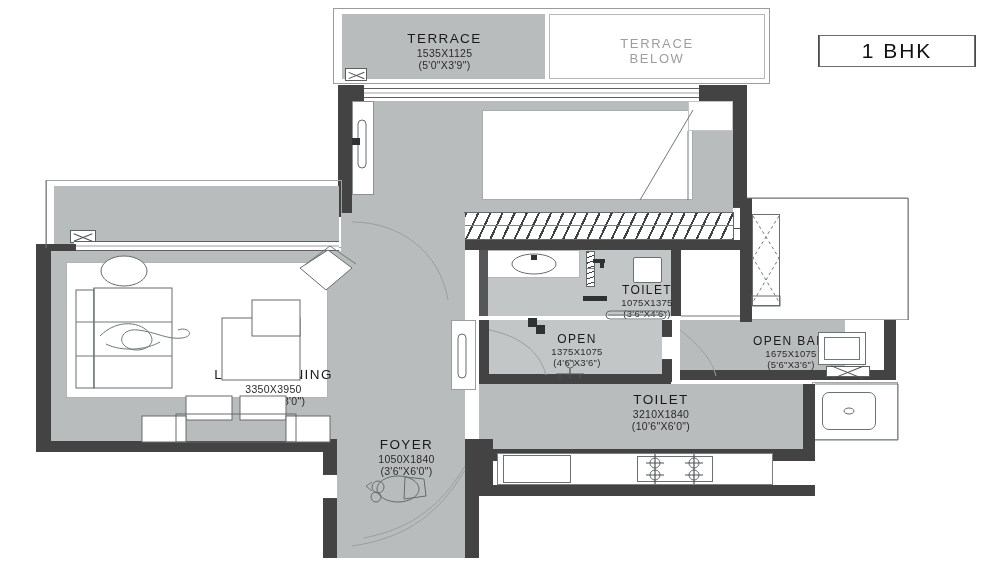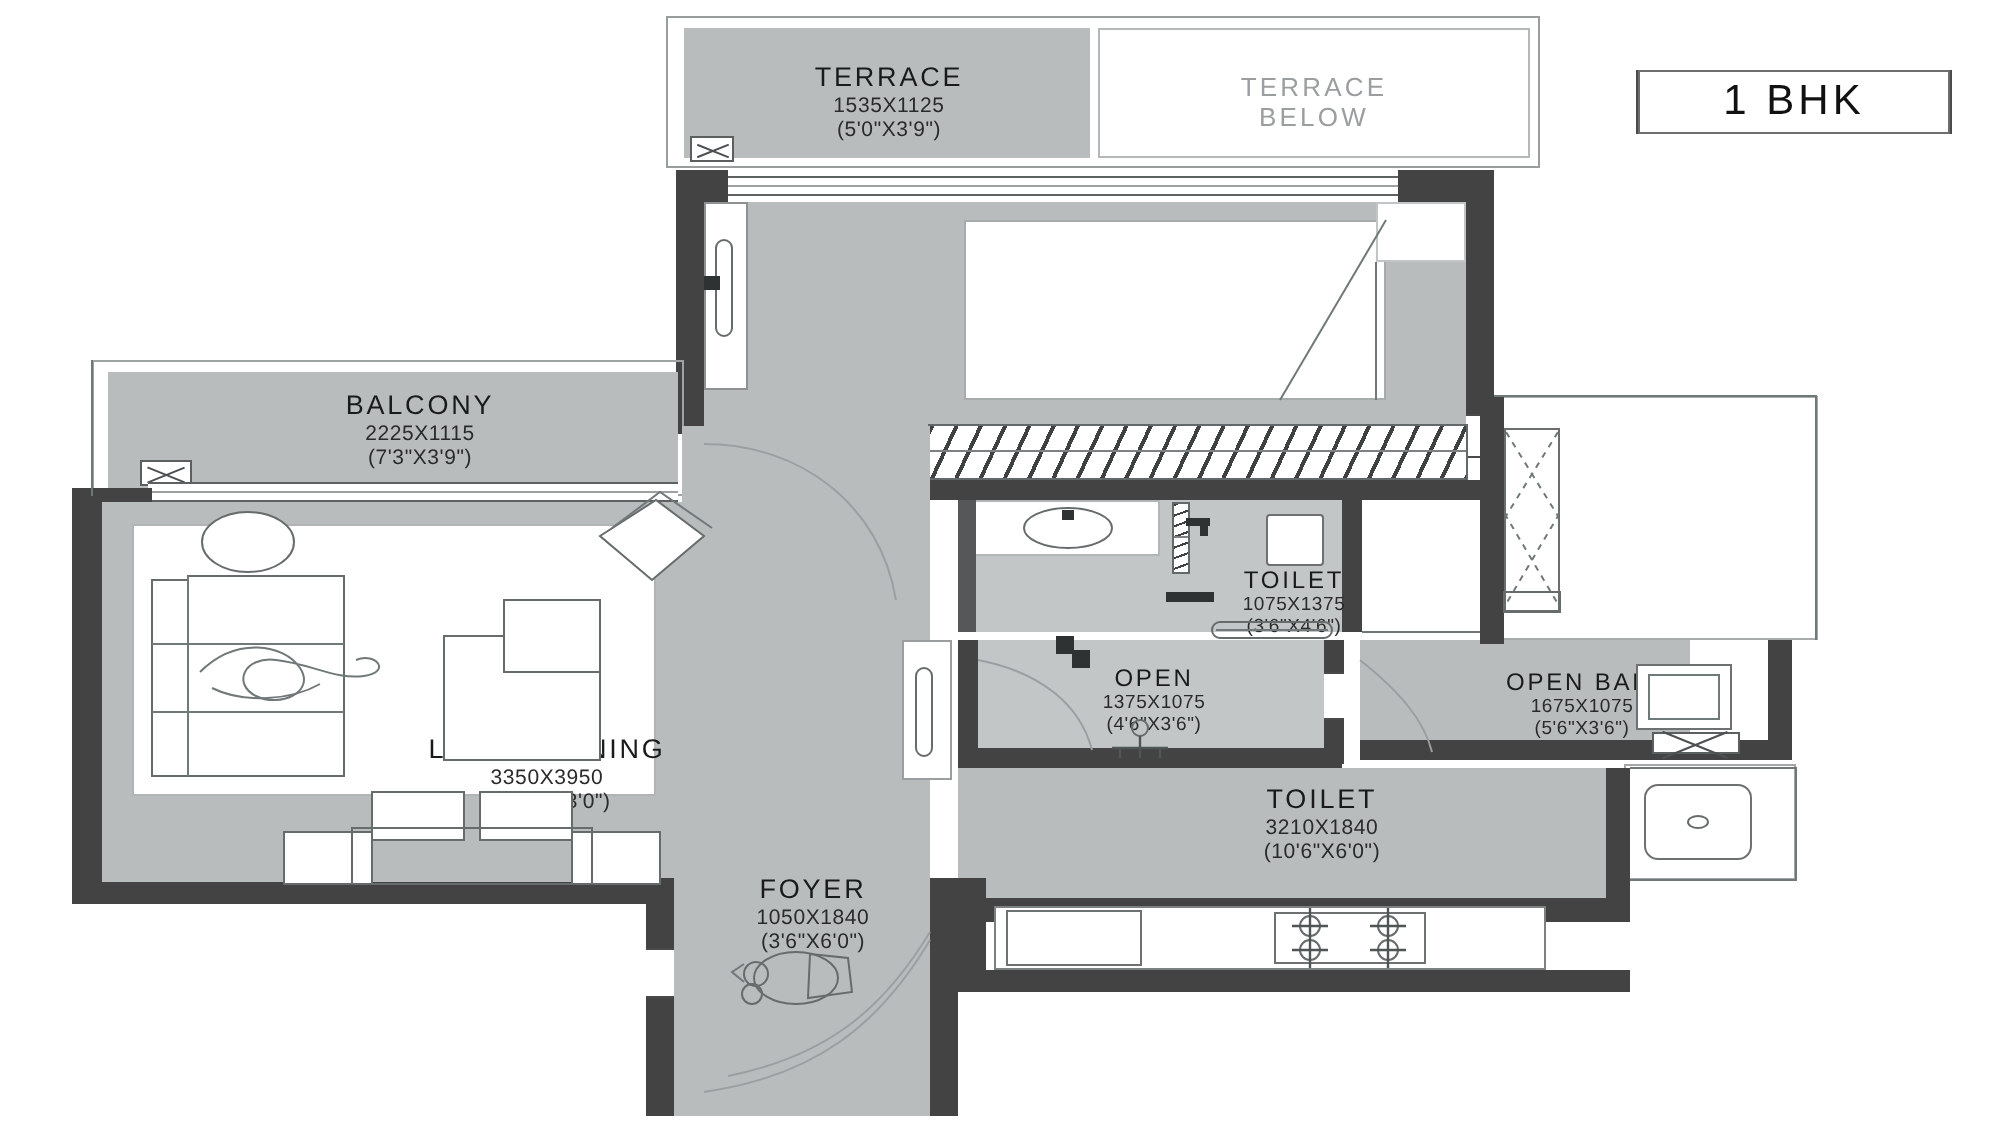--- a/index.html
+++ b/index.html
@@ -169,25 +169,20 @@
   <div class="rect white" style="left:352px; top:101px; width:22px; height:94px; border:1px solid #8d9192;"></div>
 
   <div class="door-gap-v" style="left:733px; top:207px; width:14px; height:22px;"></div>
 
   <div class="hatch" style="left:464px; top:212px; width:270px; height:28px;"></div>
   <div class="rect wall-dark" style="left:464px; top:240px; width:282px; height:10px;"></div>
 
   <div class="rect outline" style="left:46px; top:180px; width:296px; height:68px; border-color:#a0a3a4;"></div>
   <div class="rect floor" style="left:54px; top:186px; width:285px; height:59px;"></div>
 
-  <div class="label" style="left:130px; top:195px; width:160px;">
-    <span class="rname">BALCONY</span>
-    <span class="rdim">2225X1115</span>
-    <span class="rdim">(7'3"X3'9")</span>
-  </div>
 
   <div class="vent" style="left:70px; top:230px; width:26px; height:13px;"></div>
 
   <div class="win-h" style="left:74px; top:241px; width:265px; height:10px;"></div>
 
   <div class="rect wall-dark" style="left:36px; top:244px; width:15px; height:208px;"></div>
   <div class="rect wall-dark" style="left:36px; top:244px; width:40px; height:13px;"></div>
   <div class="rect wall-dark" style="left:36px; top:439px; width:300px; height:13px;"></div>
 
   <div class="rect floor" style="left:51px; top:251px; width:290px; height:190px;"></div>

